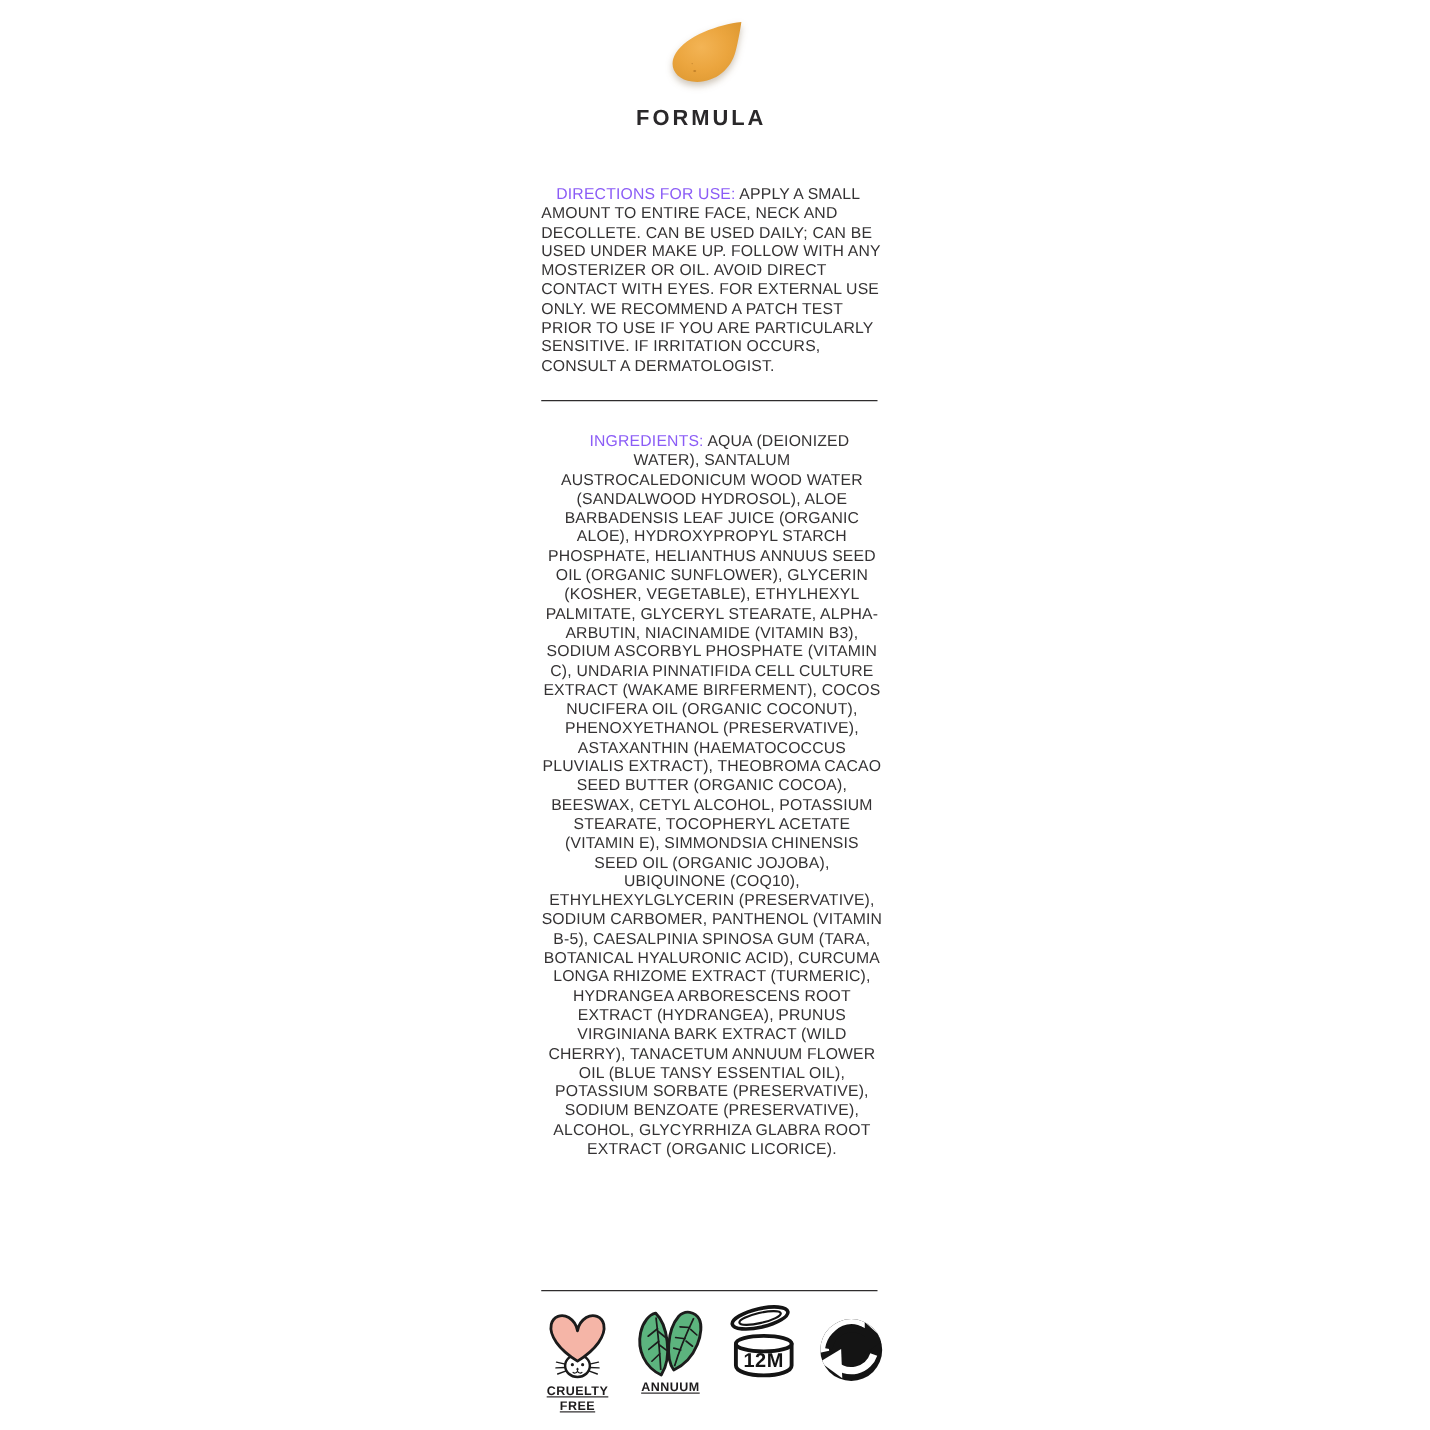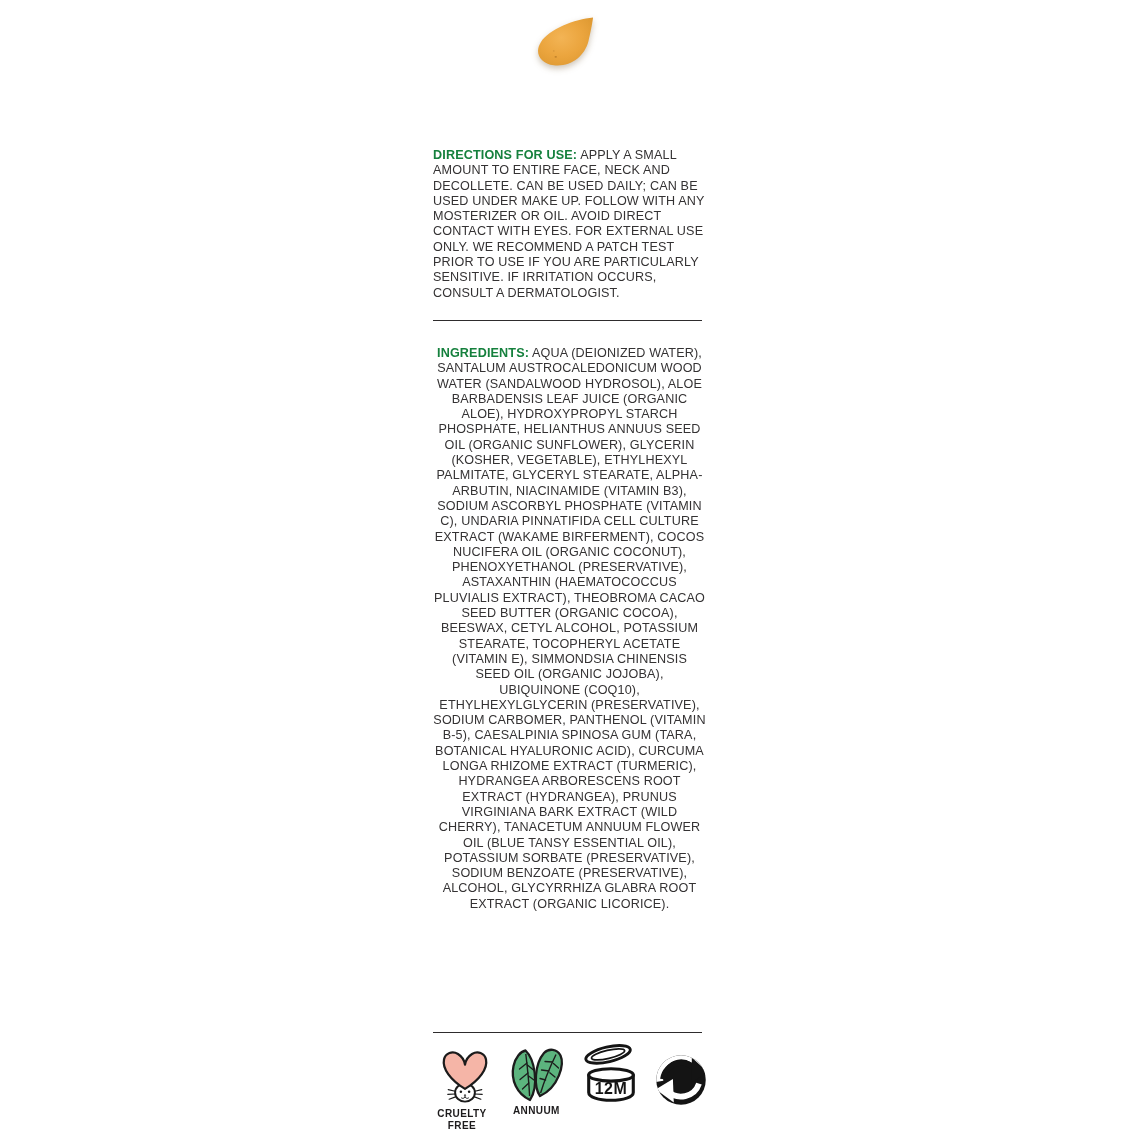--- a/index.html
+++ b/index.html
@@ -23,34 +23,34 @@
     text-align:center;
     font-size:17.5px; font-weight:800; letter-spacing:2.4px;
     color:#2a282a;
   }
   .copy {
     position:absolute; left:433px; width:273px;
     font-size:12.6px; line-height:15.3px; letter-spacing:0.15px;
     color:#343233;
     text-align:left;
   }
-  .copy b { font-weight:700; color:#15803d; }
+  .copy b { font-weight:400; color:#8b5cf6;margin-left:12px; }
   .directions { top:148px; }
   .ingredients { top:346px;text-align:center; }
   .divider {
     position:absolute; left:433px; width:269px; height:0;
     border-top:1.3px solid #2e2c2d;
   }
   .divider-1 { top:320px; }
   .divider-2 { top:1032px; }
   .badges {
     position:absolute; left:431px; top:1042px; width:277px;
     display:flex; justify-content:space-between; align-items:flex-start;
   }
-  .badge { display:flex; flex-direction:column; align-items:flex-end; }
+  .badge { display:flex; flex-direction:column; align-items:center;text-decoration:underline; }
   .badge-label {
     margin-top:2px;
     font-size:10px; font-weight:700; letter-spacing:0.4px;
     line-height:12px; text-align:center; color:#1d1b1c;
     width:62px;
   }
   .b-bunny { width:56px; margin-top:4px; }
   .b-vegan { width:60px; margin-top:5px; }
   .b-jar   { width:62px; margin-top:0px; }
   .b-dot   { width:54px; margin-top:11px; }
@@ -70,20 +70,21 @@
             <stop offset="100%" stop-color="#DD9831"></stop>
           </radialGradient>
         </defs>
         <path d="M104 6 C 76 9, 37 23, 24 44 C 14 60, 23 76, 44 79 C 69 82, 91 66, 97 42 C 100 30, 103 14, 104 6 Z" fill="url(#dropGrad)"></path>
         <ellipse cx="47" cy="66" rx="1.8" ry="1.3" fill="rgba(120,70,10,0.35)"></ellipse>
         <ellipse cx="44" cy="57" rx="1.1" ry="0.9" fill="rgba(120,70,10,0.25)"></ellipse>
       </svg>
     </span>
   </div>
 
+  <div class="page-title">FORMULA</div>
 
   <p class="copy directions"><b>DIRECTIONS FOR USE:</b><span> APPLY A SMALL AMOUNT TO ENTIRE FACE, NECK AND DECOLLETE. CAN BE USED DAILY; CAN BE USED UNDER MAKE UP. FOLLOW WITH ANY MOSTERIZER OR OIL. AVOID DIRECT CONTACT WITH EYES. FOR EXTERNAL USE ONLY.  WE RECOMMEND A PATCH TEST PRIOR TO USE IF YOU ARE PARTICULARLY SENSITIVE. IF IRRITATION OCCURS, CONSULT A DERMATOLOGIST.</span></p>
 
   <div class="divider divider-1"></div>
 
   <p class="copy ingredients"><b>INGREDIENTS:</b><span> AQUA (DEIONIZED WATER), SANTALUM AUSTROCALEDONICUM WOOD WATER (SANDALWOOD HYDROSOL), ALOE BARBADENSIS LEAF JUICE (ORGANIC ALOE), HYDROXYPROPYL STARCH PHOSPHATE, HELIANTHUS ANNUUS SEED OIL (ORGANIC SUNFLOWER), GLYCERIN (KOSHER, VEGETABLE), ETHYLHEXYL PALMITATE, GLYCERYL STEARATE, ALPHA-ARBUTIN, NIACINAMIDE (VITAMIN B3), SODIUM ASCORBYL PHOSPHATE (VITAMIN C), UNDARIA PINNATIFIDA CELL CULTURE EXTRACT (WAKAME BIRFERMENT), COCOS NUCIFERA OIL (ORGANIC COCONUT), PHENOXYETHANOL (PRESERVATIVE), ASTAXANTHIN (HAEMATOCOCCUS PLUVIALIS EXTRACT), THEOBROMA CACAO SEED BUTTER (ORGANIC COCOA), BEESWAX, CETYL ALCOHOL, POTASSIUM STEARATE, TOCOPHERYL ACETATE (VITAMIN E), SIMMONDSIA CHINENSIS SEED OIL (ORGANIC JOJOBA), UBIQUINONE (COQ10), ETHYLHEXYLGLYCERIN (PRESERVATIVE), SODIUM CARBOMER, PANTHENOL (VITAMIN B-5), CAESALPINIA SPINOSA GUM (TARA, BOTANICAL HYALURONIC ACID), CURCUMA LONGA RHIZOME EXTRACT (TURMERIC), HYDRANGEA ARBORESCENS ROOT EXTRACT (HYDRANGEA), PRUNUS VIRGINIANA BARK EXTRACT (WILD CHERRY), TANACETUM ANNUUM FLOWER OIL (BLUE TANSY ESSENTIAL OIL), POTASSIUM SORBATE (PRESERVATIVE), SODIUM BENZOATE (PRESERVATIVE), ALCOHOL, GLYCYRRHIZA GLABRA ROOT EXTRACT (ORGANIC LICORICE).</span></p>
 
   <div class="divider divider-2"></div>
 
   <div class="badges">

